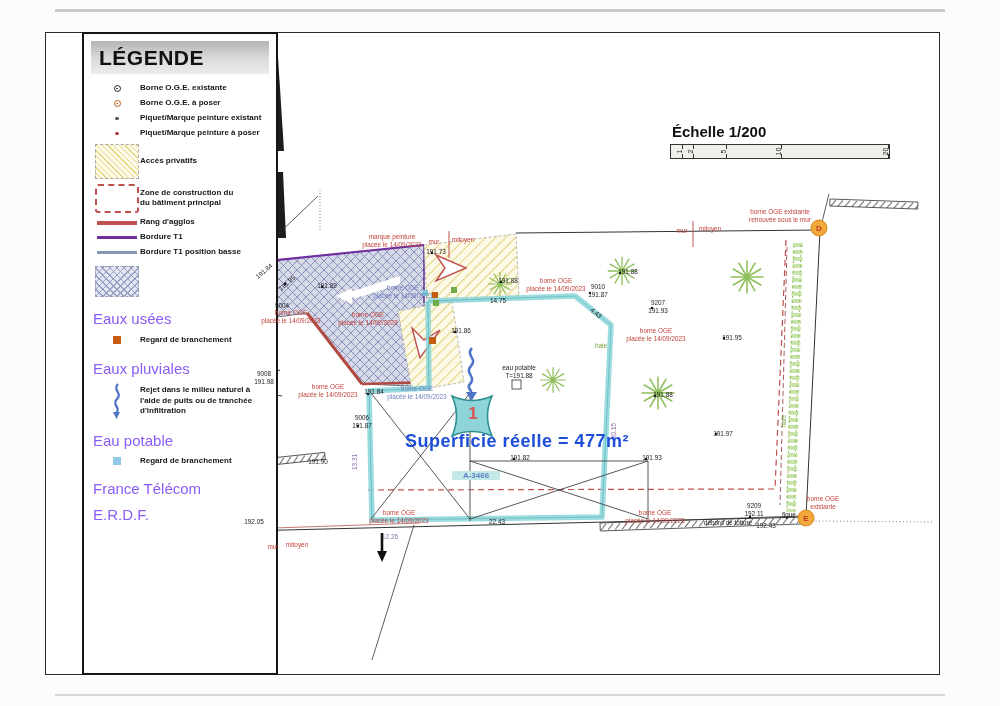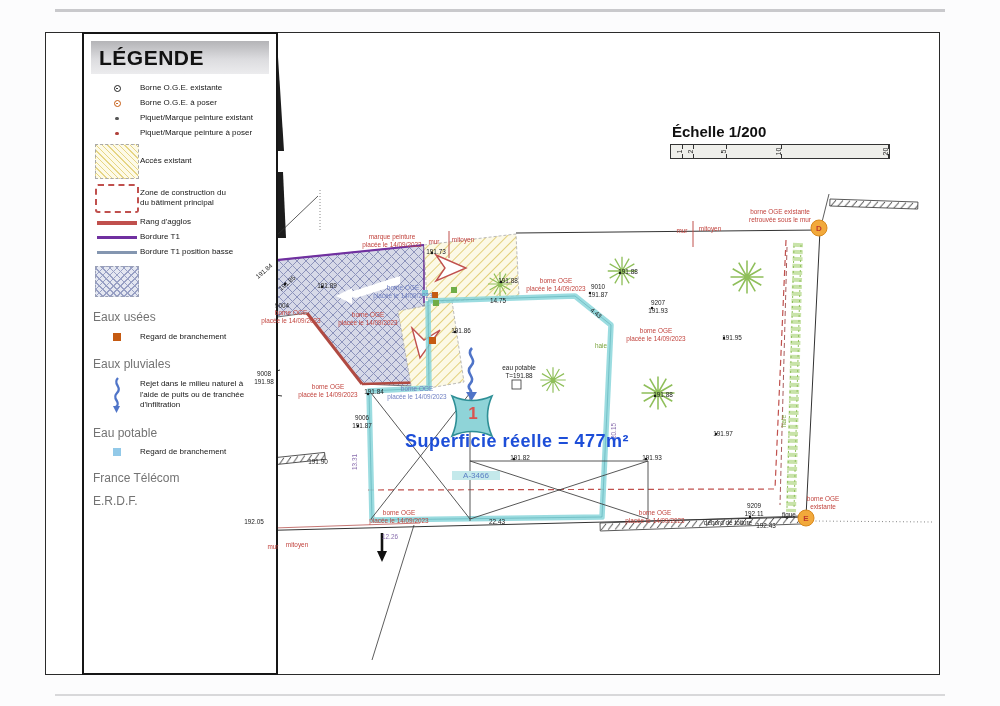--- a/index.html
+++ b/index.html
@@ -5,22 +5,22 @@
   html,body{margin:0;padding:0;background:#f4f4f5;}
   .page{position:relative;width:1000px;height:706px;background:#fcfcfd;font-family:"Liberation Sans",sans-serif;overflow:hidden;}
   .scanline-top{position:absolute;left:55px;top:9px;width:890px;height:3px;background:#c9c9cc;}
   .scanline-bottom{position:absolute;left:55px;top:694px;width:890px;height:2px;background:#d8d8da;}
   .sheet{position:absolute;left:45px;top:32px;width:895px;height:643px;background:#ffffff;border:1.3px solid #2a2a2a;box-sizing:border-box;}
   
   .legend{position:absolute;left:45px;top:32px;width:196px;height:643px;background:#fff;border:2px solid #161616;box-sizing:border-box;z-index:5;margin-left:37px;}
   .legend-title{margin:7px 7px 8px 7px;height:33px;line-height:33px;padding-left:8px;font-size:21px;font-weight:bold;letter-spacing:.5px;color:#111;background:linear-gradient(180deg,#b4b4b7 0%,#dcdcdf 55%,#ececee 100%);}
   .lrow{display:flex;align-items:center;margin:2px 8px 2px 10px;min-height:13px;}
   .lrow .ic{width:46px;display:flex;justify-content:center;align-items:center;flex-shrink:0;}
-  .lrow .lt{font-size:8px;color:#161616;line-height:1.3;white-space:pre-line;}
-  .lsec{margin:9px 0 1px 9px;font-size:12px;color:#737373;}
+  .lrow .lt{font-size:8px;color:#161616;line-height:1.3;white-space:pre-line;font-weight:bold;}
+  .lsec{margin:9px 0 1px 9px;font-size:15px;color:#8b5cf6;}
   .dot-ring{width:5px;height:5px;border:1.3px solid #222;border-radius:50%;display:flex;align-items:center;justify-content:center;}
   .dot-ring i{width:1.8px;height:1.8px;background:#222;border-radius:50%;display:block;}
   .dot-ring.orange{border-color:#c55a11;} .dot-ring.orange i{background:#c55a11;}
   .dot-small{width:3.5px;height:3.5px;border-radius:50%;background:#555;}
   .dot-small.red{background:#b0413b;}
   .box-acces{width:42px;height:33px;border:1px dashed #a9a9a9;background:repeating-linear-gradient(45deg,#fdfae8 0 3px,#e6d584 3px 4px);}
   .box-zone{width:40px;height:25px;border:2px dashed #c0504d;border-radius:3px;}
   .ln{width:40px;}
   .ln.rang{height:4px;background:#c0504d;}
   .ln.t1{height:2.5px;background:#7030a0;}
@@ -35,21 +35,21 @@
   
   .archive-note{position:absolute;left:628px;top:77px;width:284px;background:#d6d6da;color:#333;font-size:7.6px;text-align:center;padding:3px 4px;box-sizing:border-box;z-index:4;}
   .scale-title{position:absolute;left:672px;top:123px;font-size:15px;font-weight:bold;color:#111;z-index:4;}
   .scale-bar{position:absolute;left:670px;top:144px;width:220px;height:15px;background:#efefeb;border:1px solid #333;box-sizing:border-box;z-index:4;}
   .tickmark{position:absolute;width:1px;background:#333;}
   .ticknum{position:absolute;font-size:7px;color:#222;transform:rotate(-90deg);transform-origin:center;}
   
   .pl{position:absolute;font-size:6.4px;color:#222;line-height:1.18;text-align:center;white-space:pre-line;transform:translate(-50%,-50%);z-index:6;}
   .c-red{color:#c2443e;} .c-blue{color:#6f7fc2;} .c-purple{color:#8a6fae;} .c-green{color:#7aa43c;}
   .area-label{position:absolute;left:372px;top:431px;width:290px;font-size:18px;color:#1d4ed8;font-weight:bold;letter-spacing:.5px;z-index:6;text-align:center;}
-  .parcel-label{position:absolute;left:452px;top:471px;width:48px;text-align:center;font-size:8px;color:#5b7fc4;background:#c4e9eb;z-index:6;}
+  .parcel-label{position:absolute;left:452px;top:471px;width:48px;text-align:center;font-size:8px;color:#5b7fc4;background:#c4e9eb;z-index:6;font-weight:bold;}
   .marker{position:absolute;width:15px;height:15px;border-radius:50%;background:#f2a93b;border:1.4px solid #d8891d;color:#c0392b;font-size:8px;font-weight:bold;display:flex;align-items:center;justify-content:center;transform:translate(-50%,-50%);z-index:7;}
   .lot-badge-label{position:absolute;left:463px;top:404px;width:20px;text-align:center;font-size:17px;font-weight:bold;color:#d9534f;z-index:7;}
   svg.plan{position:absolute;left:0;top:0;z-index:3;}
 </style>
 </head>
 <body>
 
 <div class="page">
   <div class="scanline-top"></div>
   <div class="scanline-bottom"></div>
@@ -83,21 +83,21 @@
     <div class="lrow">
       <span class="ic">
           <span class="dot-small red"></span>
         </span>
       <span class="lt">Piquet/Marque peinture à poser</span>
     </div>
     <div class="lrow" style="min-height:38px">
       <span class="ic">
           <span class="box-acces"></span>
         </span>
-      <span class="lt">Accès existant</span>
+      <span class="lt">Accès privatifs</span>
     </div>
     <div class="lrow" style="min-height:32px">
       <span class="ic">
           <span class="box-zone"></span>
         </span>
       <span class="lt">Zone de construction du
 du bâtiment principal</span>
     </div>
     <div class="lrow">
       <span class="ic">

